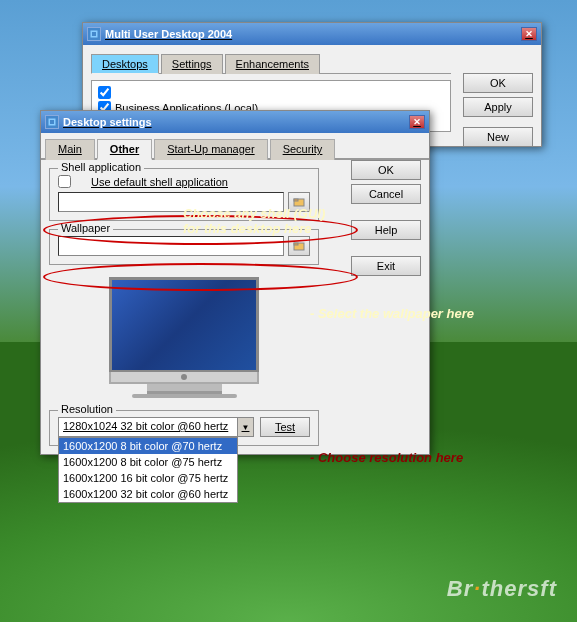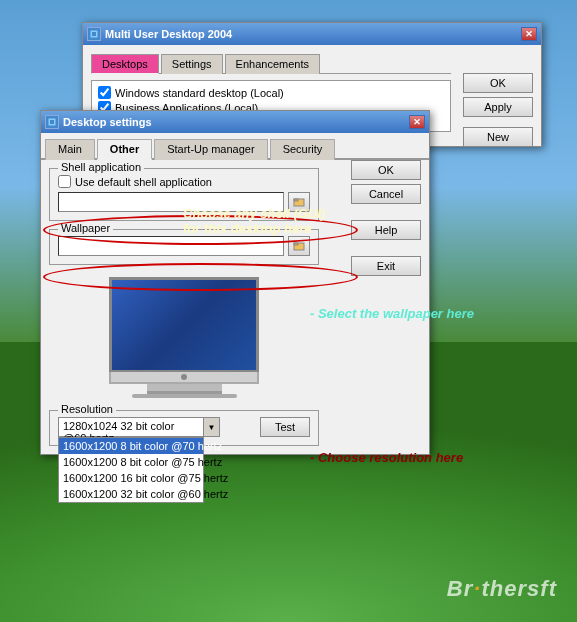--- a/index.html
+++ b/index.html
@@ -49,20 +49,21 @@
       font-weight: bold;
       font-style: italic;
     }
 
     
     .window {
       position: absolute;
       background: #f0f0f0;
       border: 1px solid #888;
       box-shadow: 2px 2px 8px rgba(0,0,0,0.5);
+      text-decoration: underline;
     }
     .window-titlebar {
       background: linear-gradient(to bottom, #6ba3e0 0%, #3a75c4 100%);
       color: white;
       padding: 3px 4px;
       display: flex;
       align-items: center;
       justify-content: space-between;
       height: 22px;
       user-select: none;
@@ -133,21 +134,21 @@
       border: 1px solid #999;
       border-bottom: none;
       background: #d4d0c8;
       cursor: pointer;
       margin-right: 2px;
       font-size: 11px;
       position: relative;
       top: 1px;
     }
     .tab.active {
-      background: #ec4899;
+      background: #7dd3fc;
       border-bottom: 1px solid #f0f0f0;
       z-index: 1;
     }
 
     
     .desktop-list {
       border: 1px solid #999;
       background: white;
       padding: 4px;
       margin-bottom: 6px;
@@ -221,21 +222,21 @@
       top: -8px;
       left: 8px;
       background: #f0f0f0;
       padding: 0 3px;
       font-size: 11px;
     }
 
     .checkbox-row {
       display: flex;
       align-items: center;
-      gap: 4px;
+      gap: 20px;
       margin-bottom: 4px;
       font-size: 11px;
     }
 
     .path-row {
       display: flex;
       align-items: center;
       gap: 4px;
     }
     .path-input {
@@ -391,21 +392,21 @@
       white-space: nowrap;
       margin-top: 34px;
     }
     .annot-wallpaper {
       position: absolute;
       top: 306px;
       left: 310px;
       font-size: 13px;
       font-weight: bold;
       font-style: italic;
-      color: #5eead4;
+      color: #fef9c3;
       pointer-events: none;
       z-index: 200;
       white-space: nowrap;
     }
     .annot-resolution {
       position: absolute;
       top: 450px;
       left: 310px;
       font-size: 13px;
       font-weight: bold;
@@ -454,21 +455,20 @@
 
     <div class="tab-bar">
       <div class="tab active">Desktops</div>
       <div class="tab">Settings</div>
       <div class="tab">Enhancements</div>
     </div>
 
     <div class="desktop-list">
       <div class="desktop-item">
         <input type="checkbox" checked="" style="">
-        <span>Windows standard desktop (Local)</span>
       </div>
       <div class="desktop-item">
         <input type="checkbox" checked="" style="">
         <span>Business Applications (Local)</span>
       </div>
     </div>
 
     <div style="position:absolute; right:8px; top:28px; display:flex; flex-direction:column; gap:4px;">
       <button class="xp-button">OK</button>
       <button class="xp-button">Apply</button>
@@ -556,21 +556,21 @@
             <div class="resolution-combobox-arrow">▼</div>
           </div>
 
           <div class="dropdown-list">
             <div class="dropdown-item selected">1600x1200  8 bit color   @70 hertz</div>
             <div class="dropdown-item">1600x1200  8 bit color   @75 hertz</div>
             <div class="dropdown-item">1600x1200  16 bit color  @75 hertz</div>
             <div class="dropdown-item">1600x1200  32 bit color  @60 hertz</div>
           </div>
         </div>
-        <button class="xp-button" style="min-width:50px;margin-left:34px;">Test</button>
+        <button class="xp-button" style="min-width:50px;">Test</button>
       </div>
     </div>
 
     <div style="position:absolute; right:8px; top:0; display:flex; flex-direction:column; gap:4px;">
       <button class="xp-button">OK</button>
       <button class="xp-button">Cancel</button>
       <div style="height:8px;"></div>
       <button class="xp-button">Help</button>
       <div style="height:8px;"></div>
       <button class="xp-button">Exit</button>

